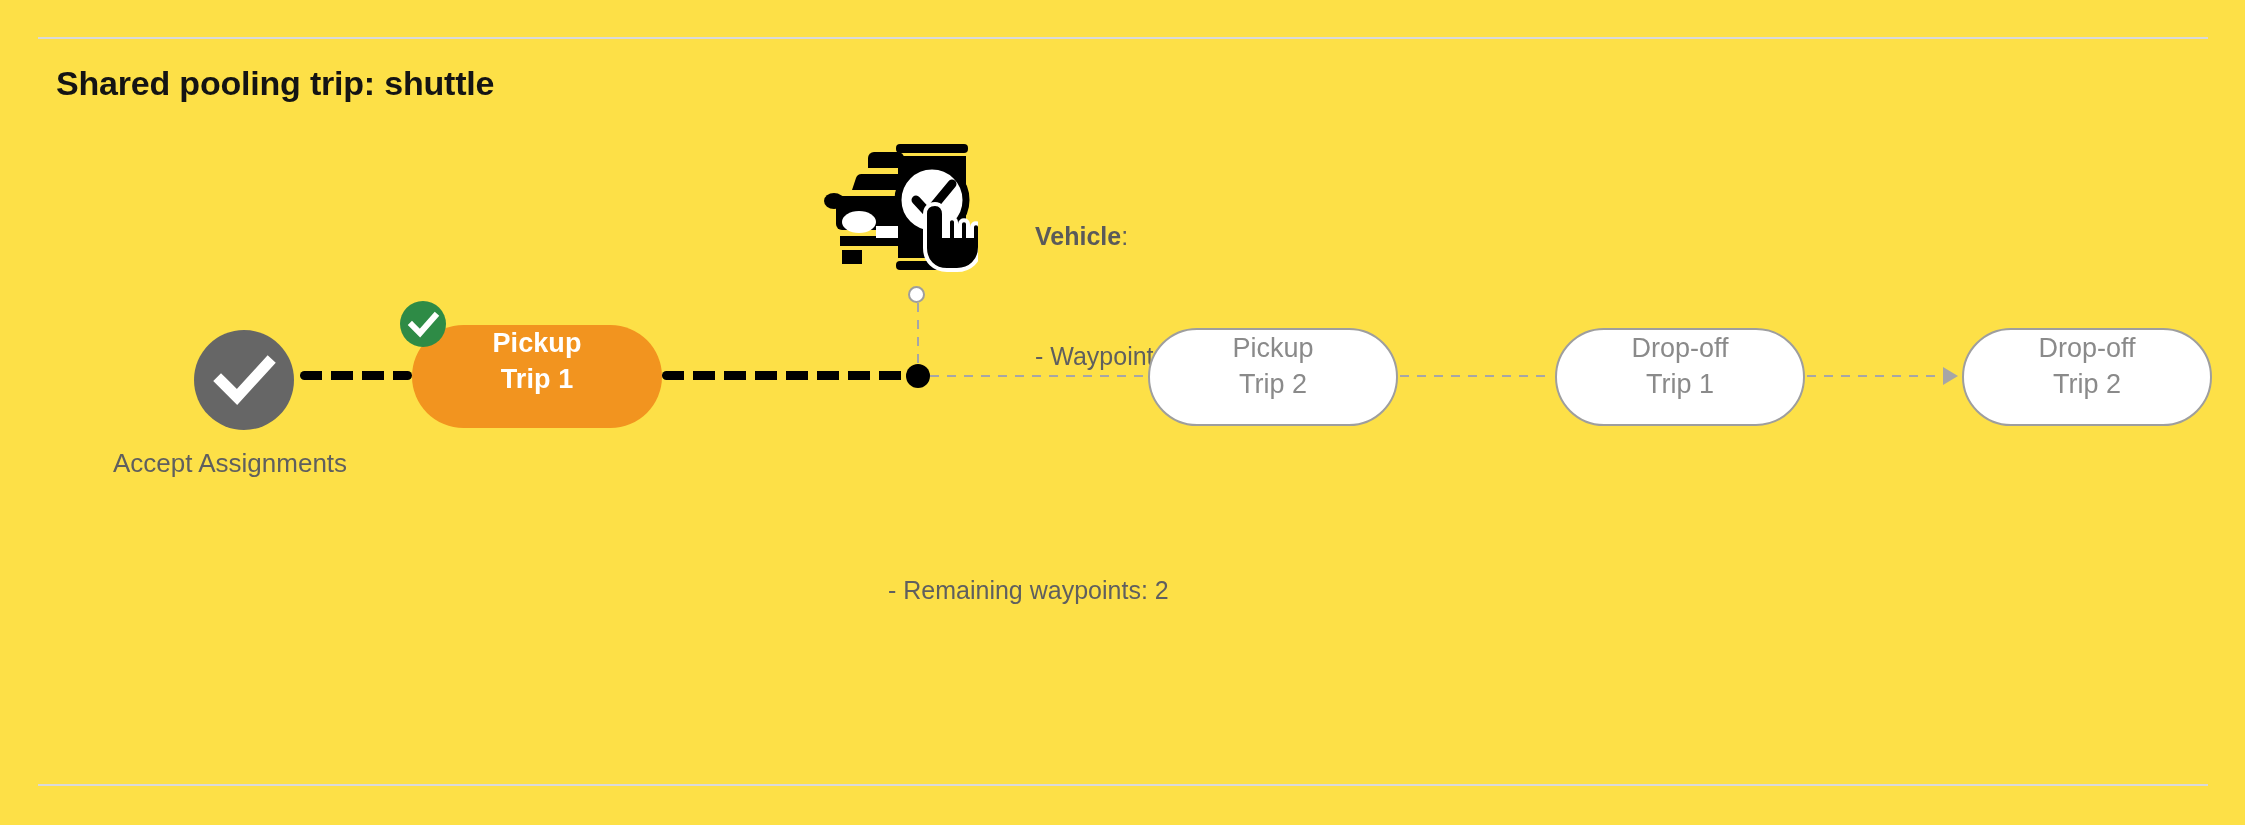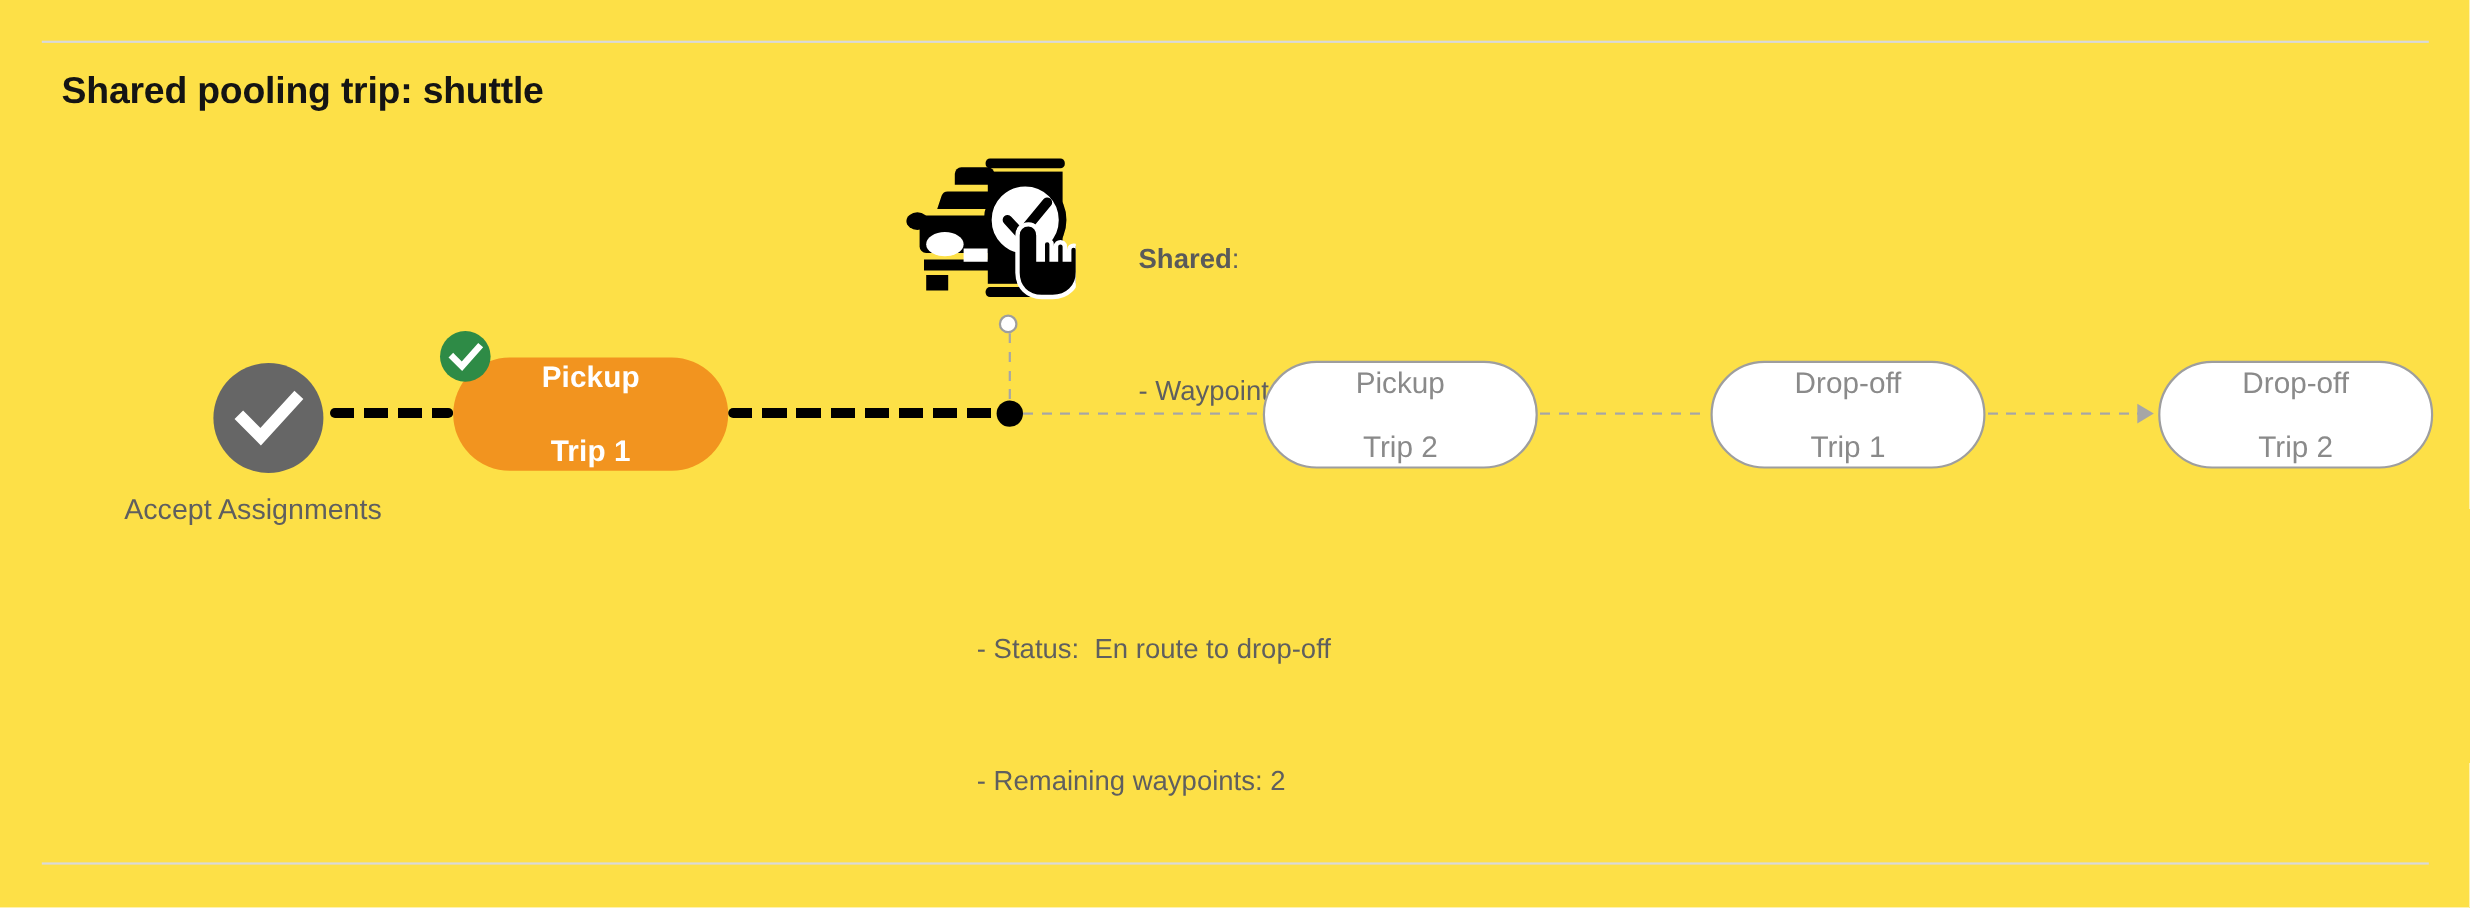--- a/index.html
+++ b/index.html
@@ -148,21 +148,21 @@
   .info-trips   { left: 888px;  top: 490px; }
 
   
   .pill {
     position: absolute;
     box-sizing: border-box;
     border-radius: 52px;
     display: flex;
     flex-direction: column;
     align-items: center;
-    justify-content: space-between;
+    justify-content: flex-start;
     font-size: 27px;
     line-height: 36px;
   }
   .pill.active {
     background: #F2941F;
     color: #ffffff;
     font-weight: bold;
     letter-spacing: 0.1px;
   }
   .pill.idle {
@@ -255,21 +255,21 @@
                  c0 -6 4 -10 10 -10 z" fill="#000000"></path>
         <path d="M117 82 c6 0 9 5 9 10 v22 h4 v-14 c0 -5 8 -5 8 0 v14 h4 v-12
                  c0 -5 8 -5 8 0 v12 h4 v-9 c0 -5 8 -5 8 0 v20
                  c0 14 -10 23 -23 23 h-10 c-13 0 -22 -9 -22 -22 v-34
                  c0 -6 4 -10 10 -10 z" fill="none" stroke="#ffffff" stroke-width="4"></path>
       </g>
     </svg>
   </div>
 
   <div class="info-block info-vehicle">
-    <div><span class="lbl">Shared</span><span>:</span></div>
+    <div><span class="lbl">Vehicle</span><span>:</span></div>
     <div>- Waypoints: 3</div>
   </div>
 
   <div class="dash-light" style="left:930px; top:375px; width:218px;"></div>
 
   <div class="pill idle" style="left:1148px; top:328px; width:250px; height:98px;">
     <span class="pl-line">Pickup</span>
     <span class="pl-line">Trip 2</span>
   </div>
 
@@ -285,20 +285,19 @@
               border-top:9px solid transparent;
               border-bottom:9px solid transparent;
               border-left:15px solid #a6a6a6;"></div>
 
   <div class="pill idle" style="left:1962px; top:328px; width:250px; height:98px;">
     <span class="pl-line">Drop-off</span>
     <span class="pl-line">Trip 2</span>
   </div>
 
   <div class="info-block info-trips">
-    <div>- Status:  En route to drop-off</div>
     <div>- Remaining waypoints: 2</div>
     
     
     
   </div>
 
 </div>
 
 </body></html>

